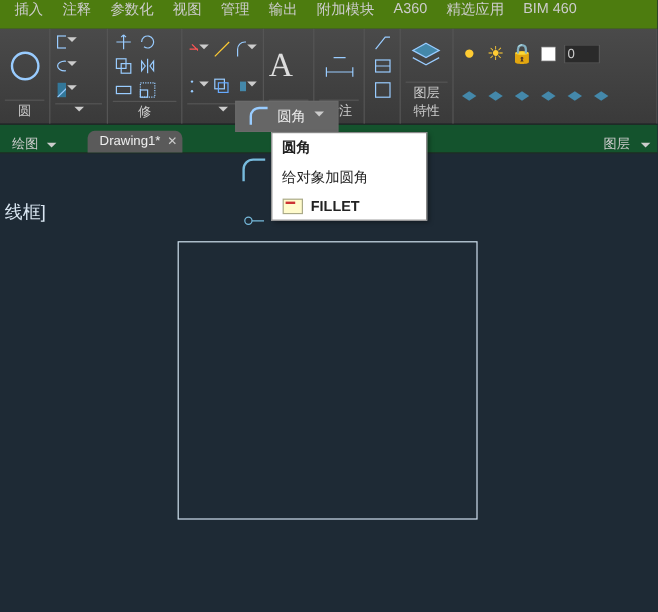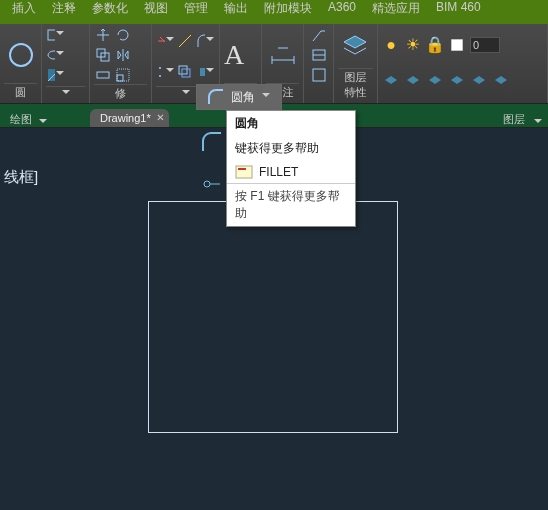--- a/index.html
+++ b/index.html
@@ -8,32 +8,32 @@
 .menubar span{padding:0 8px;cursor:pointer}
 .ribbon{background:linear-gradient(#4a4a4a,#3a3a3a);height:80px;display:flex;border-bottom:1px solid #222}
 .panel{border-right:1px solid #555;display:flex;flex-direction:column;padding:2px 4px}
 .panel-icons{flex:1;display:flex;flex-wrap:wrap;align-items:center;gap:2px}
 .panel-label{font-size:11px;color:#ccc;text-align:center;padding:1px 0;border-top:1px solid #555}
 .ico{width:18px;height:18px;display:inline-flex;align-items:center;justify-content:center;color:#9cf}
 .ico-lg{width:34px;height:34px}
 .dd{width:8px;height:8px;border-left:4px solid transparent;border-right:4px solid transparent;border-top:4px solid #ccc;display:inline-block;margin-left:1px}
 .tabbar{background:#14532d;height:24px;display:flex;align-items:end;padding-left:4px;color:#ccc;font-size:11px;border-bottom:1px solid #222}
 .tabbar-label{padding:0 6px}
-.tab{background:#5a5a5a;border-radius:6px 6px 0 0;padding:3px 18px 3px 10px;font-size:11px;color:#eee;position:relative;margin-left:43px}
+.tab{background:#5a5a5a;border-radius:6px 6px 0 0;padding:3px 18px 3px 10px;font-size:11px;color:#eee;position:relative;margin-left:26px}
 .tab .x{position:absolute;right:4px;top:3px;font-size:10px;color:#ccc}
 .right-label{margin-left:auto;padding:0 8px}
 .canvas{position:absolute;top:128px;left:0;right:0;bottom:0;background:#1e2a35}
 .status-text{position:absolute;top:40px;left:4px;color:#d9e6f2;font-size:15px}
 .rect{position:absolute;top:73px;left:148px;width:250px;height:232px;border:1px solid #cfe0ee}
 .tooltip-item{position:absolute;background:#535353;color:#eee;font-size:12px;padding:3px 10px;border:1px solid #6a6a6a;display:flex;align-items:center;gap:6px}
 .tooltip-item.active{background:#666}
 .popup{position:absolute;top:110px;left:226px;width:130px;background:#fff;border:1px solid #888;font-size:12px;color:#222;box-shadow:2px 2px 4px rgba(0,0,0,.4)}
 .popup .row{padding:4px 8px}
 .popup .title{font-weight:bold}
-.popup .command{display:flex;align-items:center;gap:6px;font-weight:normal}
+.popup .command{display:flex;align-items:center;gap:6px;font-weight:bold}
 .popup .hint{border-top:1px solid #ccc;padding:4px 8px;color:#444}
 .tiny-tool{position:absolute;width:24px;height:24px;display:flex;align-items:center;justify-content:center}
 .A-icon{font-size:28px;color:#ddd;font-family:serif}
 .layer-input{background:#2a2a2a;border:1px solid #555;color:#ccc;font-size:11px;width:30px;height:16px;padding:0 2px}
 svg{display:block}
 </style>
 </head>
 <body>
 
 <div class="menubar">
@@ -290,22 +290,21 @@
 </div>
 <div class="tiny-tool" style="top:172px;left:200px">
   <svg width="22" height="22">
       <circle cx="6" cy="11" r="3" fill="none" stroke="#7bd"></circle>
       <path d="M9 11h10" stroke="#7bd"></path>
     </svg>
 </div>
 
 <div class="popup">
   <div class="row title">圆角</div>
-  <div class="row">键获得更多帮助</div>
+  <div class="row">给对象加圆角</div>
   <div class="row command">
     <svg width="18" height="14">
         <rect x="1" y="1" width="16" height="12" fill="#fffbcc" stroke="#aa8"></rect>
         <rect x="3" y="3" width="8" height="2" fill="#c33"></rect>
       </svg>
     <span>FILLET</span>
   </div>
-  <div class="hint">按 F1 键获得更多帮助</div>
 </div>
 
 </body></html>

